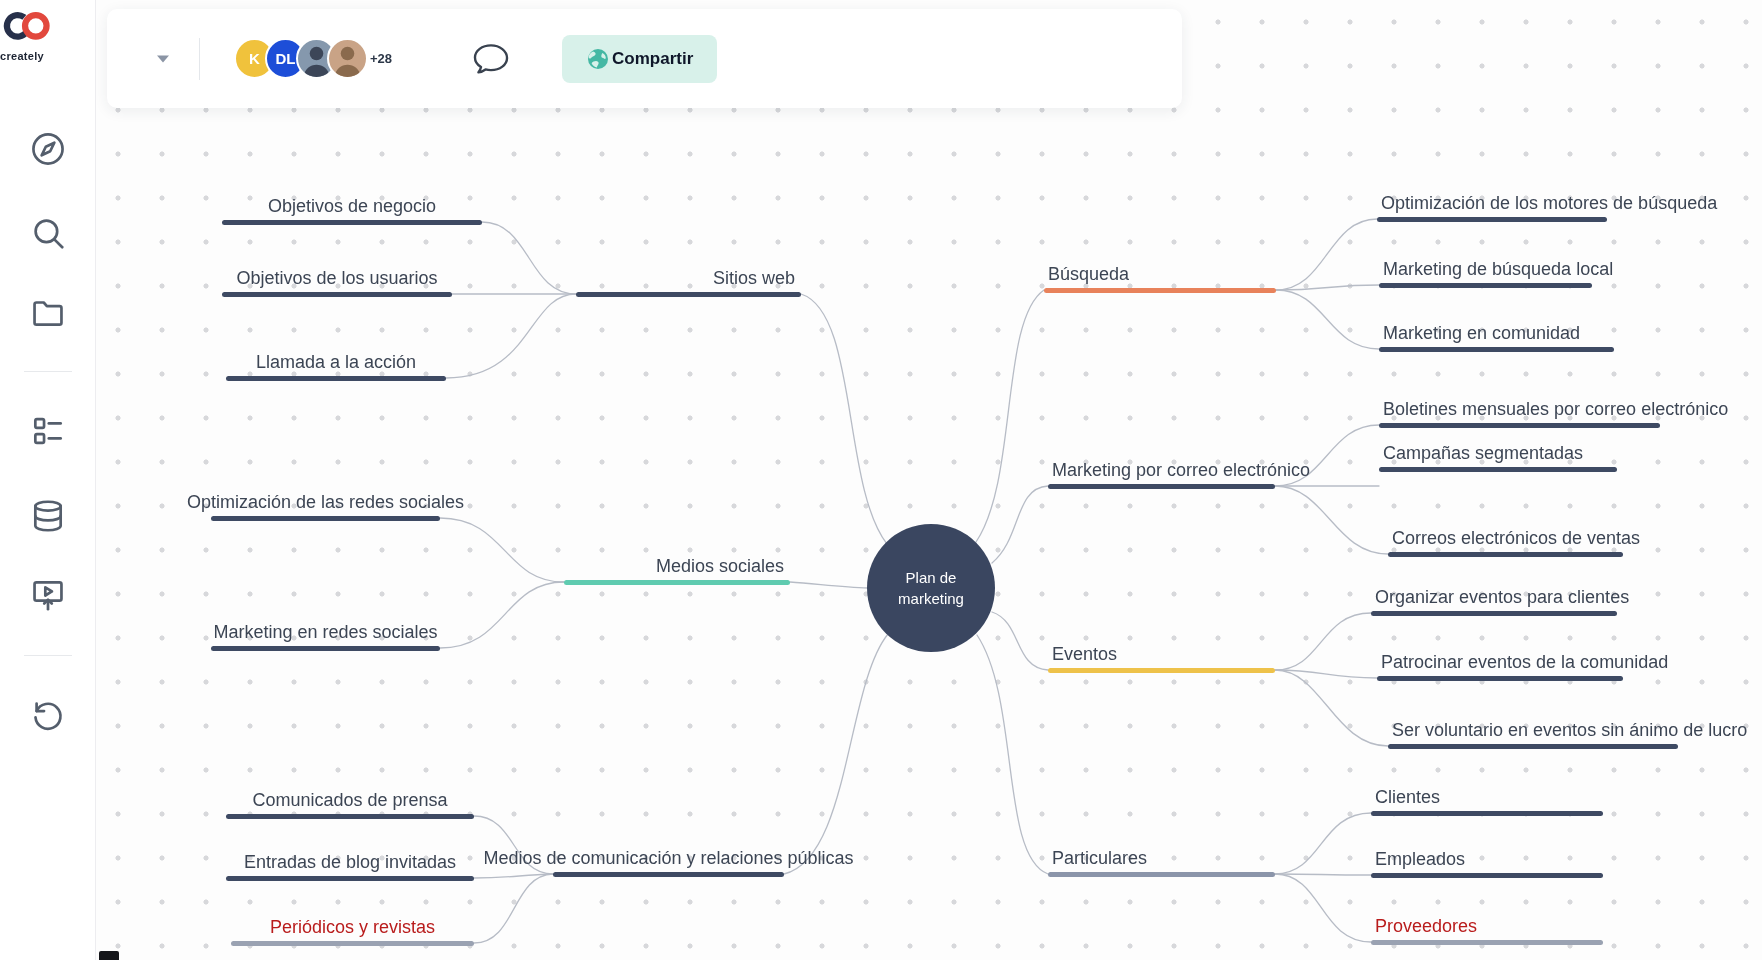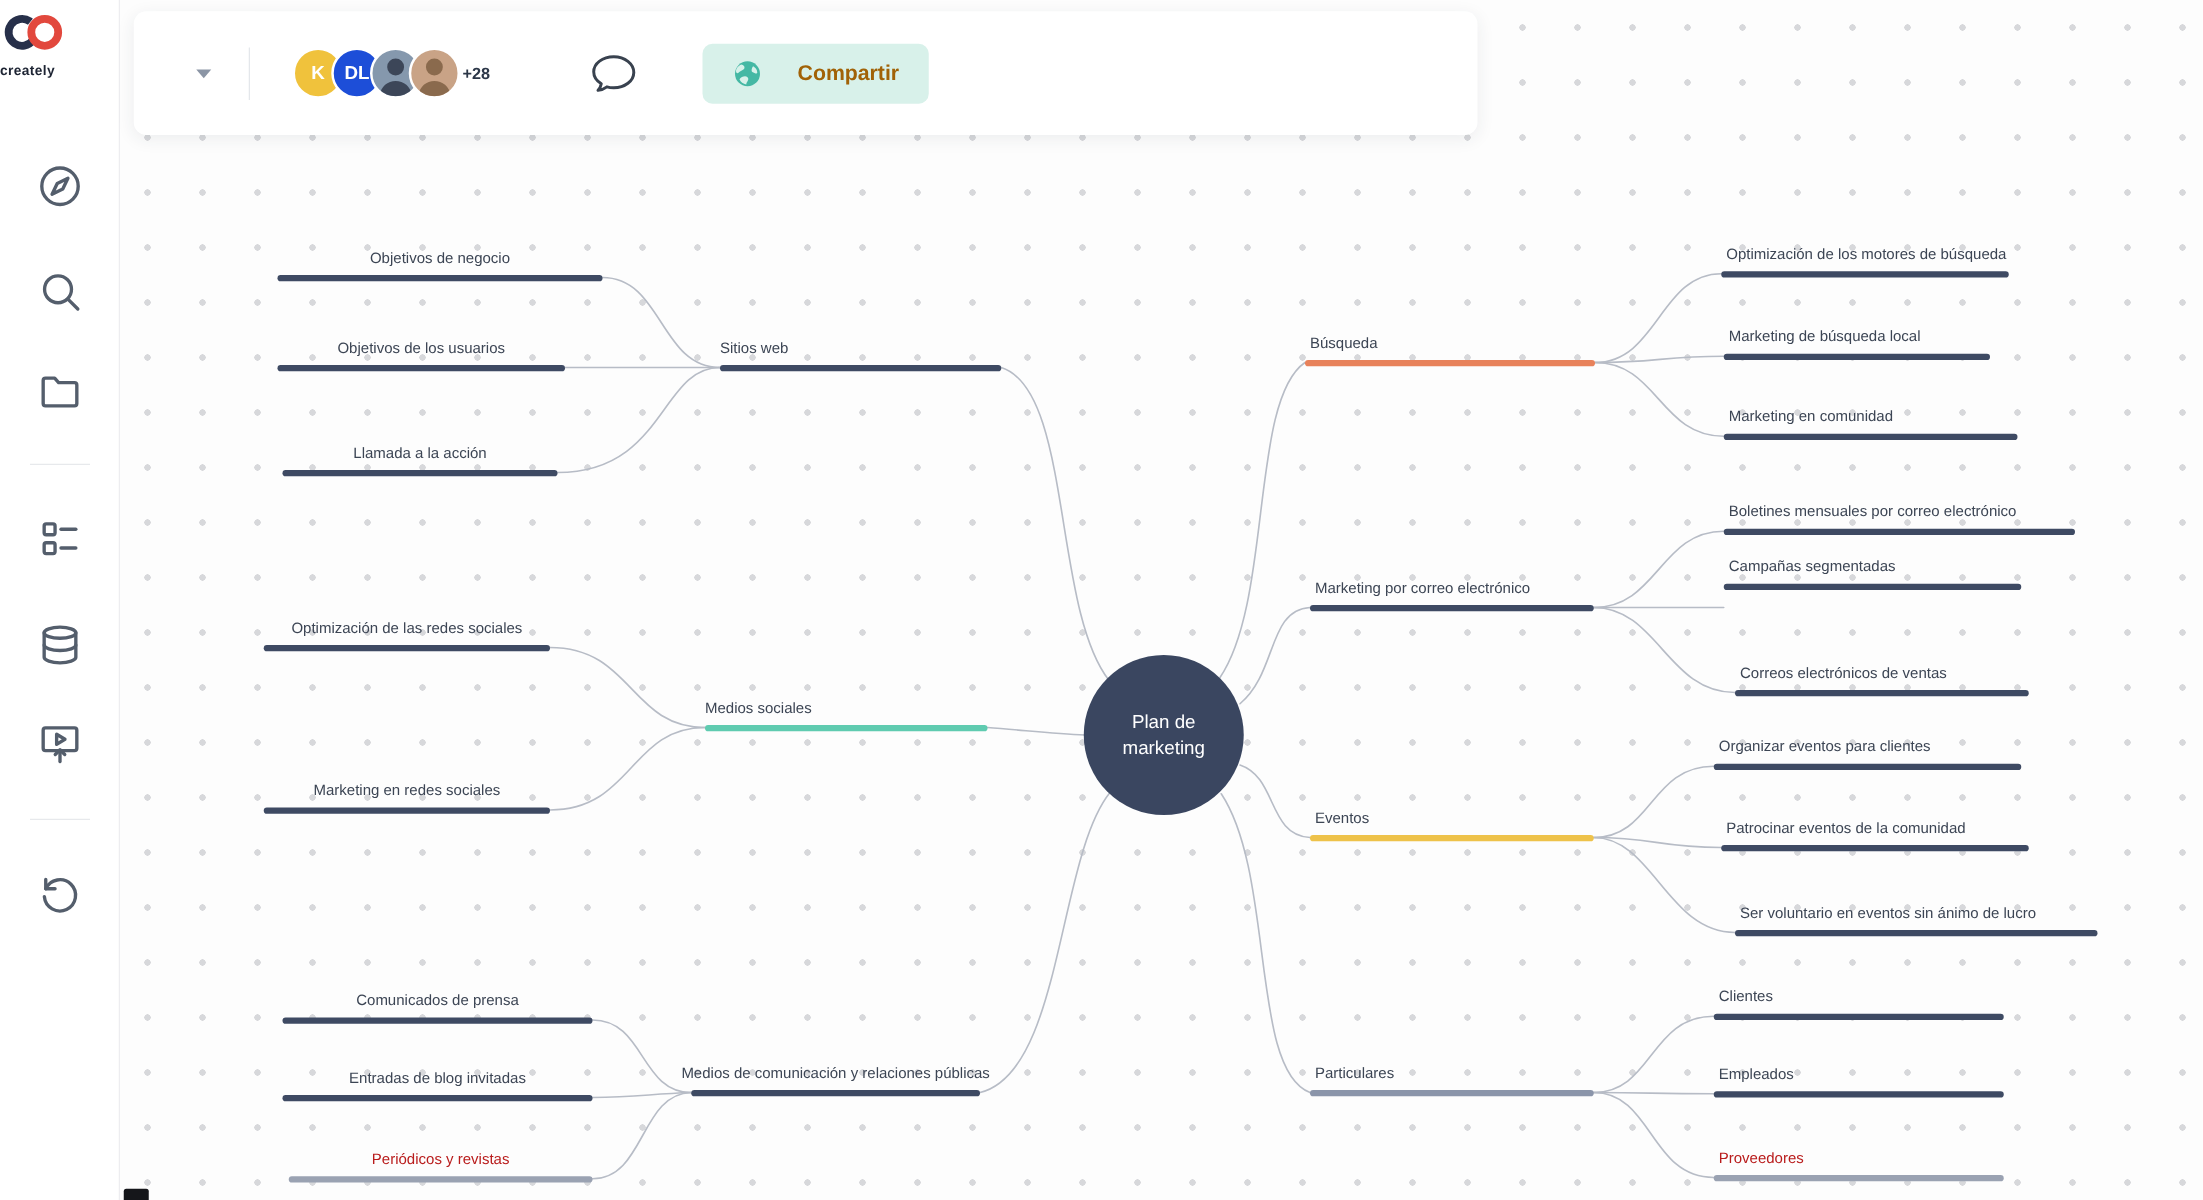--- a/index.html
+++ b/index.html
@@ -21,25 +21,25 @@
   }
   svg.connector-layer {
     position: absolute; left: 0; top: 0; width: 1762px; height: 960px;
     z-index: 1; pointer-events: none;
   }
   svg.connector-layer path { stroke: #b7bcc6; stroke-width: 1.3; fill: none; stroke-linecap: round; }
 
   
   .node { position: absolute; z-index: 2; cursor: pointer; }
   .node .lbl {
-    font-size: 12px; line-height: 16px; margin-bottom: 6px;
+    font-size: 18px; line-height: 16px; margin-bottom: 6px;
     color: #3c4554; white-space: nowrap;
   }
   .node .bar { height: 5px; border-radius: 3px; background: #3e4a63; }
-  .node.align-r .lbl { padding-right: 6px; }
+  .node.align-r .lbl { text-align: right; padding-right: 6px; }
   .node.align-c .lbl { position: relative; left: 50%; transform: translateX(-50%); width: max-content; }
   .node.align-l .lbl { padding-left: 4px; }
   .node.muted .lbl { color: #b91c1c; }
 
   .center-node {
     position: absolute; left: 867px; top: 524px; width: 128px; height: 128px;
     background: #3a4660; border-radius: 50%;
     display: flex; align-items: center; justify-content: center;
     z-index: 3; cursor: pointer;
   }
@@ -81,22 +81,22 @@
     display: flex; align-items: center; justify-content: center;
     color: #ffffff; font-weight: 700; font-size: 15px;
     cursor: pointer; overflow: hidden; flex: none;
   }
   .avatar + .avatar { margin-left: -10px; }
   .extra-count { font-size: 13px; font-weight: 600; color: #2c3748; margin-left: 2px; }
   .chat-btn { background: none; border: none; cursor: pointer; margin-left: 78px; display: flex; }
   .chat-btn svg { stroke: #39424f; stroke-width: 2; fill: none; stroke-linecap: round; stroke-linejoin: round; }
   .share-btn {
     margin-left: 50px; border: none; cursor: pointer;
-    display: flex; align-items: center; gap: 28px;
-    background: #d8f1ea; color: #a16207;
+    display: flex; align-items: center; gap: 2px;
+    background: #d8f1ea; color: #0f172a;
     font-family: "Liberation Sans", sans-serif;
     font-size: 17px; font-weight: 700;
     padding: 12px 24px; border-radius: 8px;
   }
 
   .bottom-artifact {
     position: absolute; left: 99px; top: 951px; width: 20px; height: 9px;
     background: #15161a; border-radius: 2px 2px 0 0; z-index: 5;
   }
 </style>

